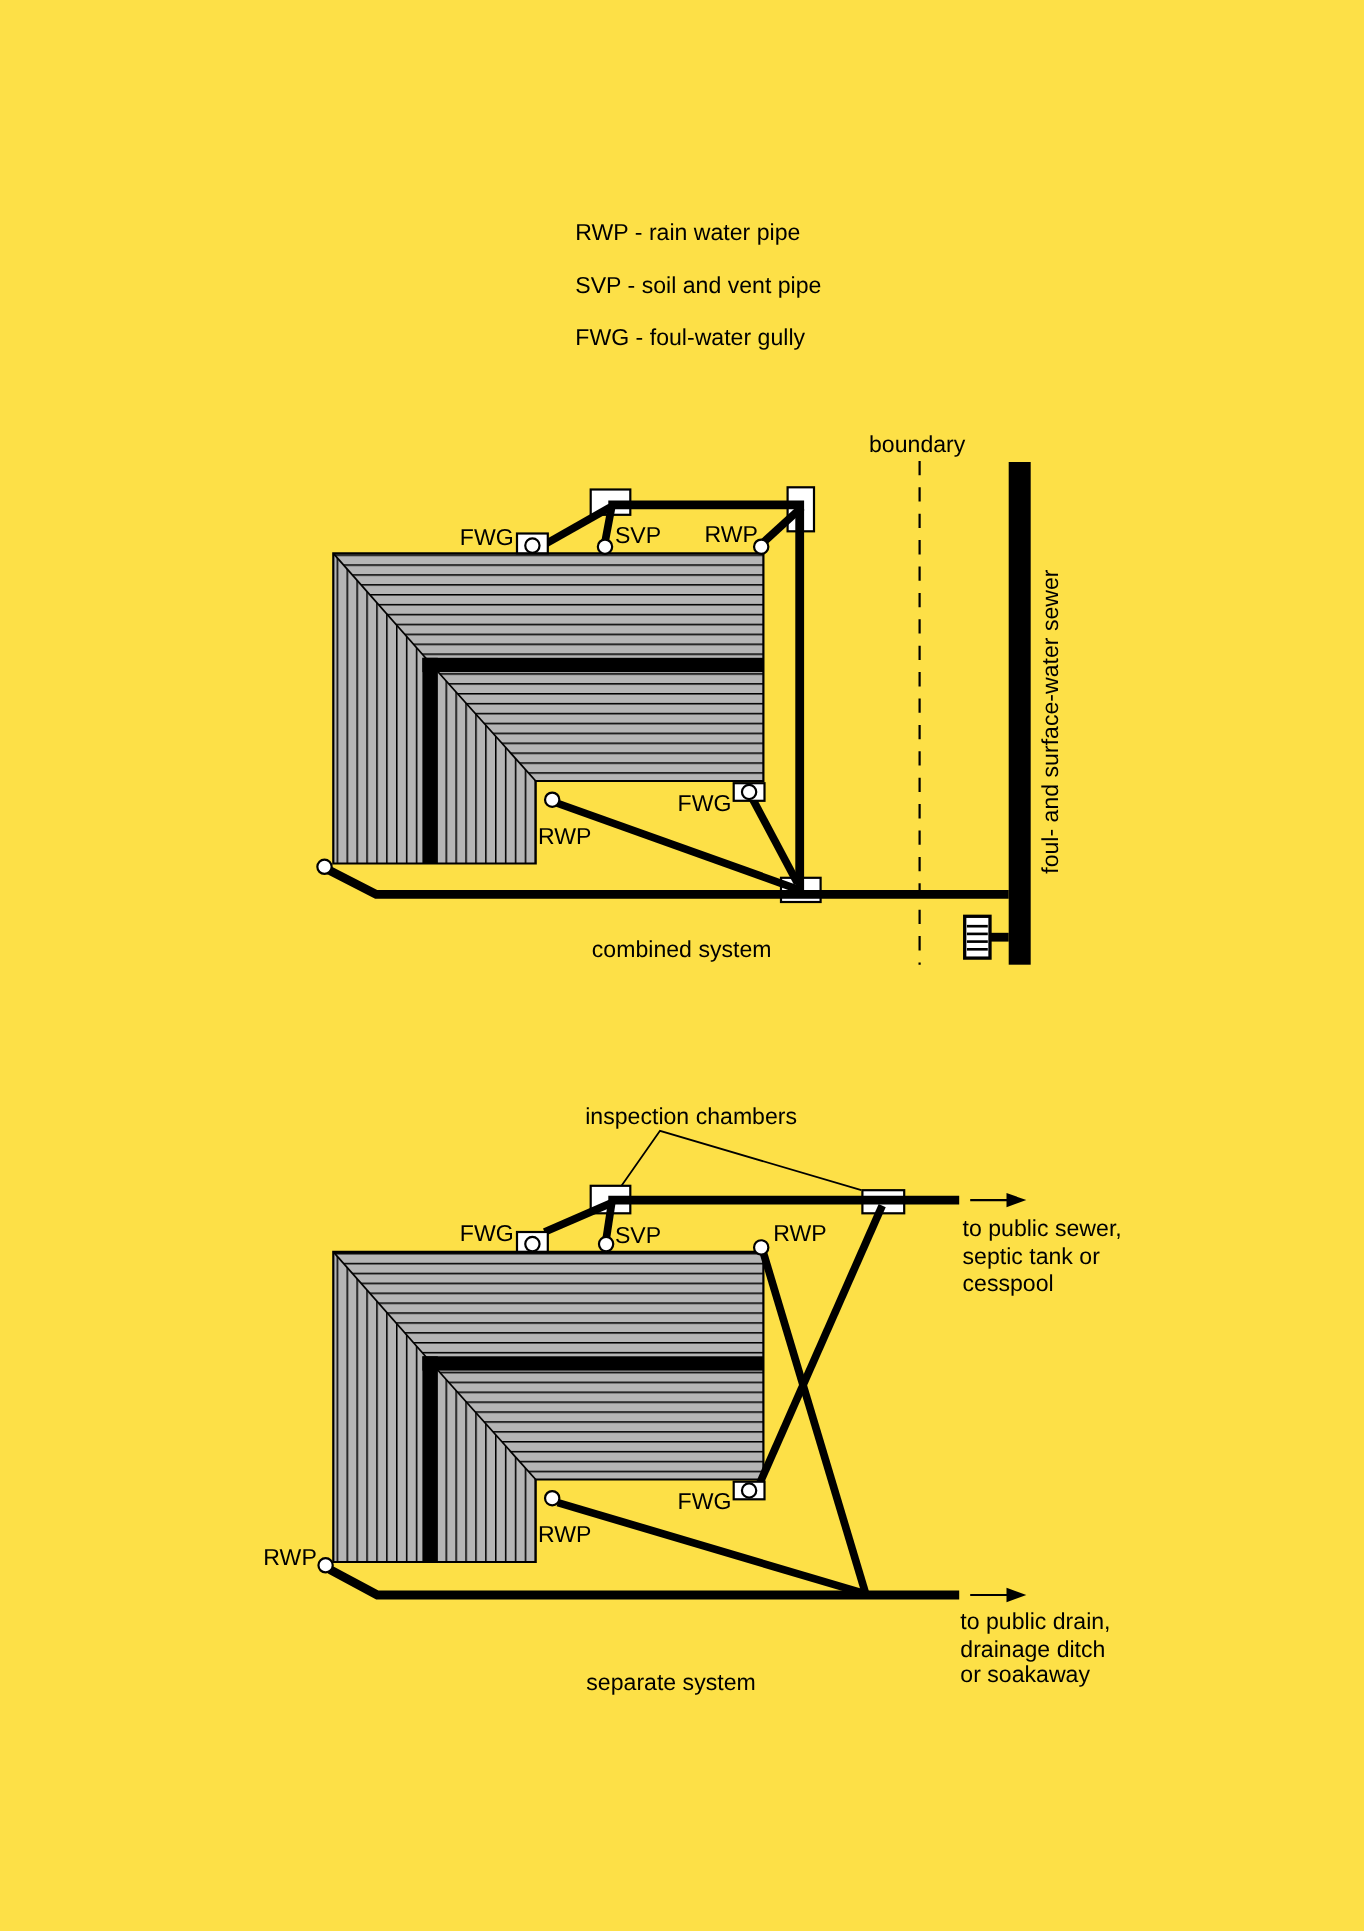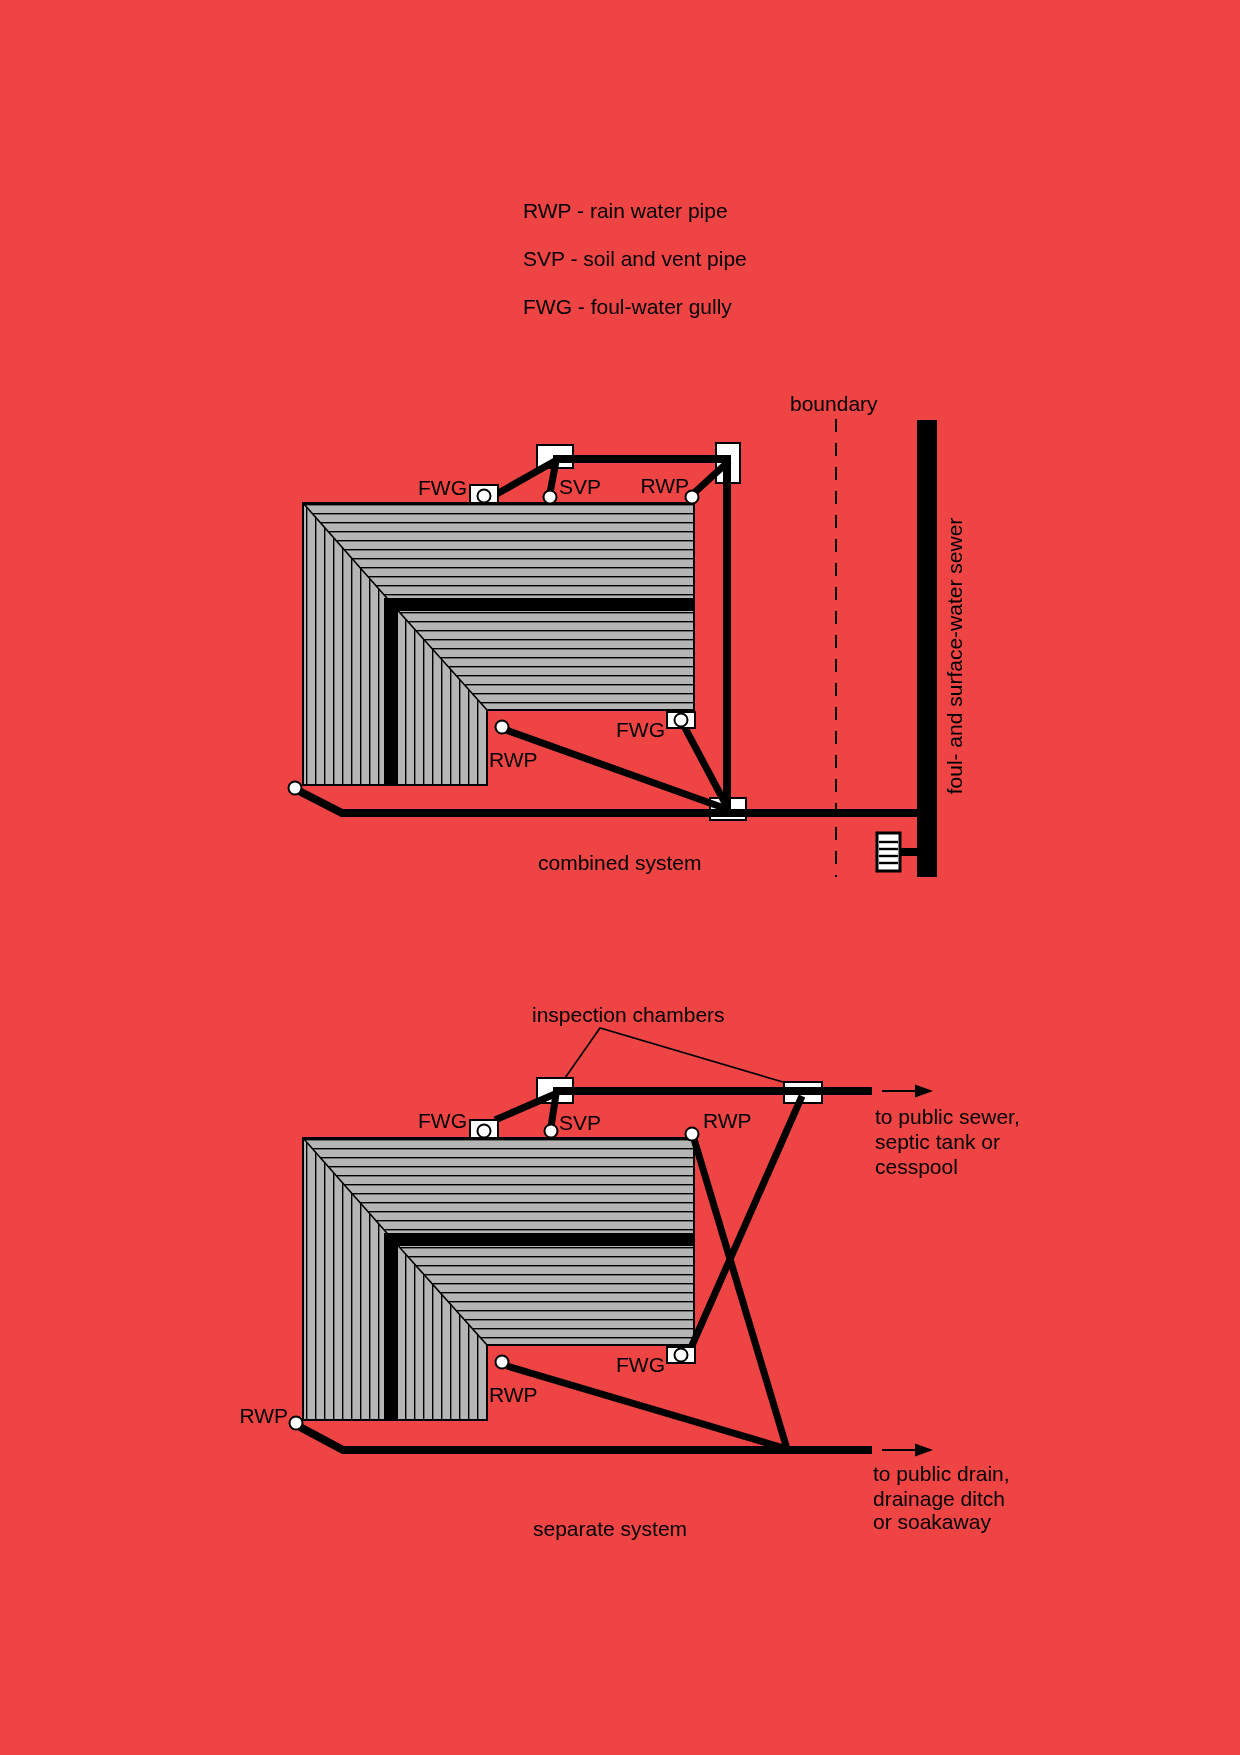--- a/index.html
+++ b/index.html
@@ -1,16 +1,16 @@
 <!DOCTYPE html>
 <html><head>
 <meta charset="utf-8">
 <style>
   html,body{margin:0;padding:0;background:#fff;}
-  .page{position:relative;width:1240px;height:1755px;background:#ef4444;overflow:hidden;}
+  .page{position:relative;width:1240px;height:1755px;background:#fde047;overflow:hidden;}
   svg text{font-family:"Liberation Sans","DejaVu Sans",sans-serif;font-size:21px;fill:#000;}
 </style>
 </head>
 <body>
 
 <div class="page">
 <svg width="1240" height="1755" viewBox="0 0 1240 1755" xmlns="http://www.w3.org/2000/svg">
 
   <defs>
     <pattern id="hstripe" width="9" height="9" patternUnits="userSpaceOnUse">

